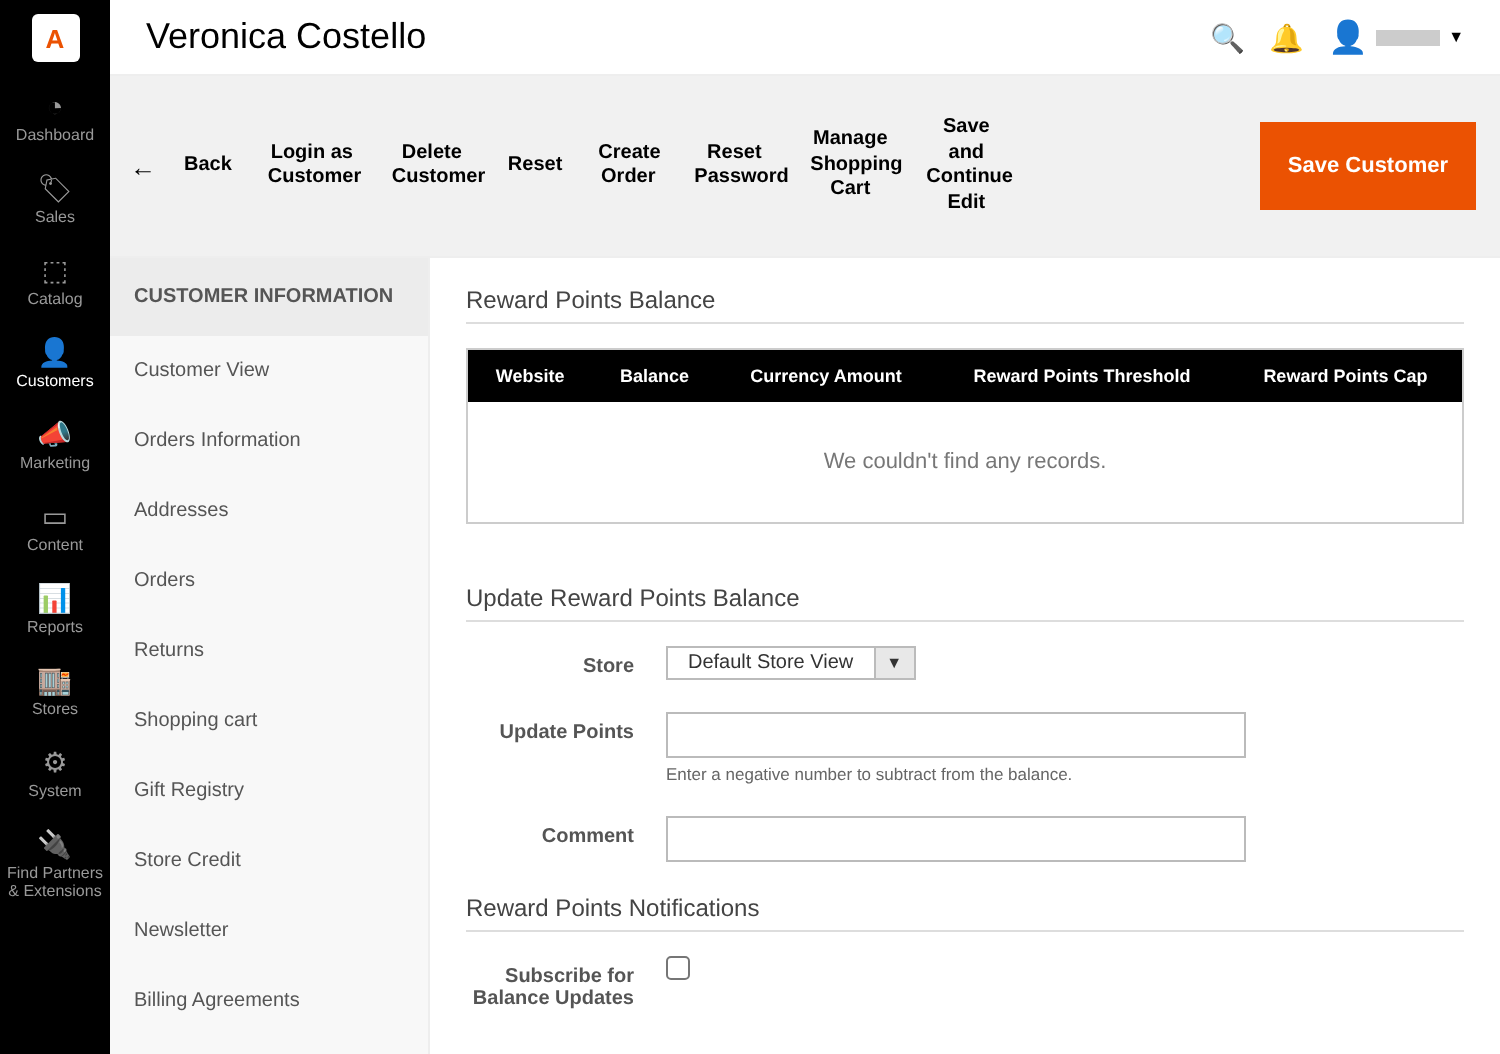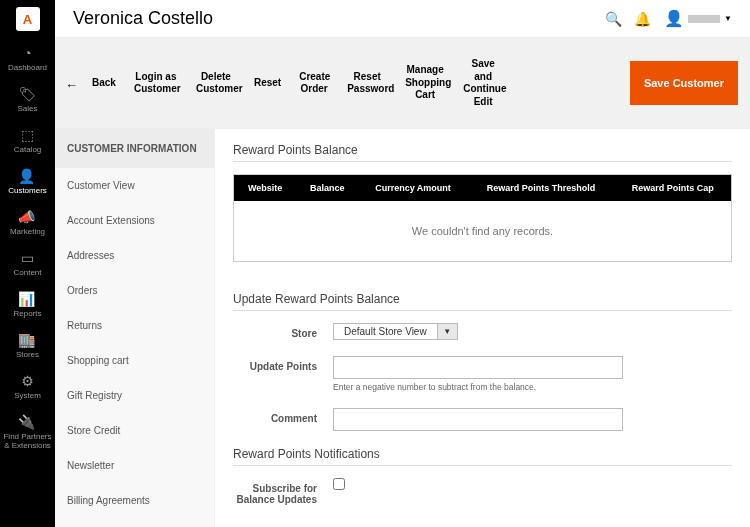--- a/index.html
+++ b/index.html
@@ -78,21 +78,21 @@
       <div class="act" style="width:56px">Reset Password</div>
       <div class="act" style="width:56px">Manage Shopping Cart</div>
       <div class="act" style="width:56px">Save and Continue Edit</div>
       <div class="primary-btn">Save Customer</div>
     </div>
     <div class="content">
       <div class="side">
         <div class="side-hd">CUSTOMER INFORMATION</div>
         <div id="side-items">
             <div class="side-item">Customer View</div>
-            <div class="side-item">Account Extensions</div>
+            <div class="side-item">Orders Information</div>
             <div class="side-item">Addresses</div>
             <div class="side-item">Orders</div>
             <div class="side-item">Returns</div>
             <div class="side-item">Shopping cart</div>
             <div class="side-item">Gift Registry</div>
             <div class="side-item">Store Credit</div>
             <div class="side-item">Newsletter</div>
             <div class="side-item">Billing Agreements</div>
           </div>
       </div>

